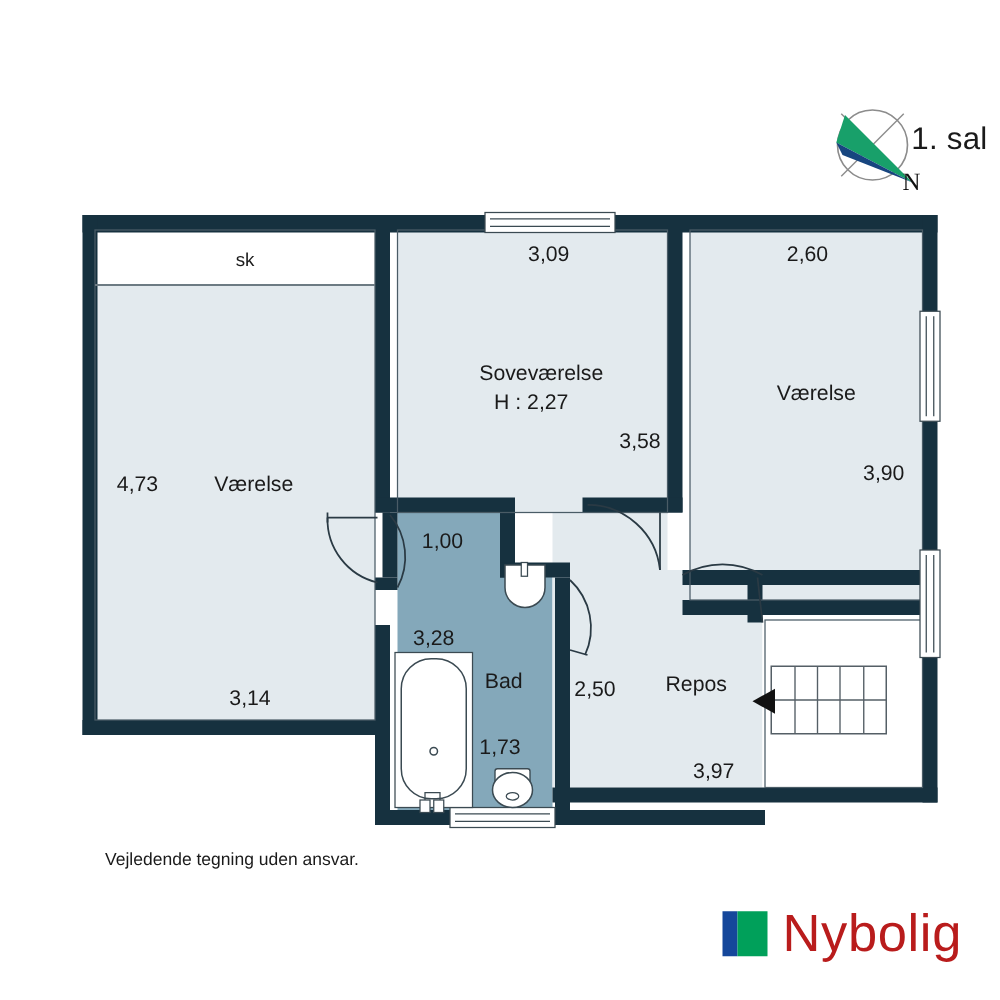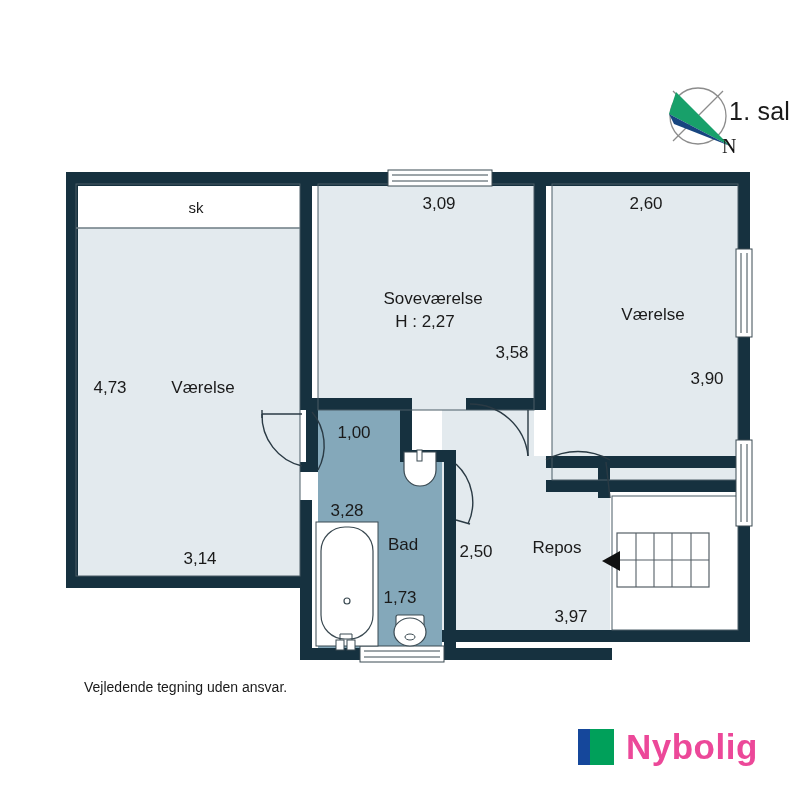--- a/index.html
+++ b/index.html
@@ -66,23 +66,23 @@
   }
   .logo-mark {
     width: 36px;
     height: 36px;
     display: flex;
     margin-right: 12px;
   }
   .logo-mark .blue { width: 33.333%; height: 100%; background: #15479b; }
   .logo-mark .green { width: 66.667%; height: 100%; background: #00a05a; }
   .logo-text {
-    font-size: 35px;
-    font-weight: bold;
-    color: #ec4899;
+    font-size: 42px;
+    font-weight: normal;
+    color: #b91c1c;
     letter-spacing: .5px;
     line-height: 36px;
   }
   svg#floorplan { position: absolute; left: 0; top: 0; }
   .dim, .room-label {
     font-family: "Liberation Sans", sans-serif;
     fill: #1a1a1a;
   }
   .dim { font-size: 17px; }
   .room-label { font-size: 17px; }

